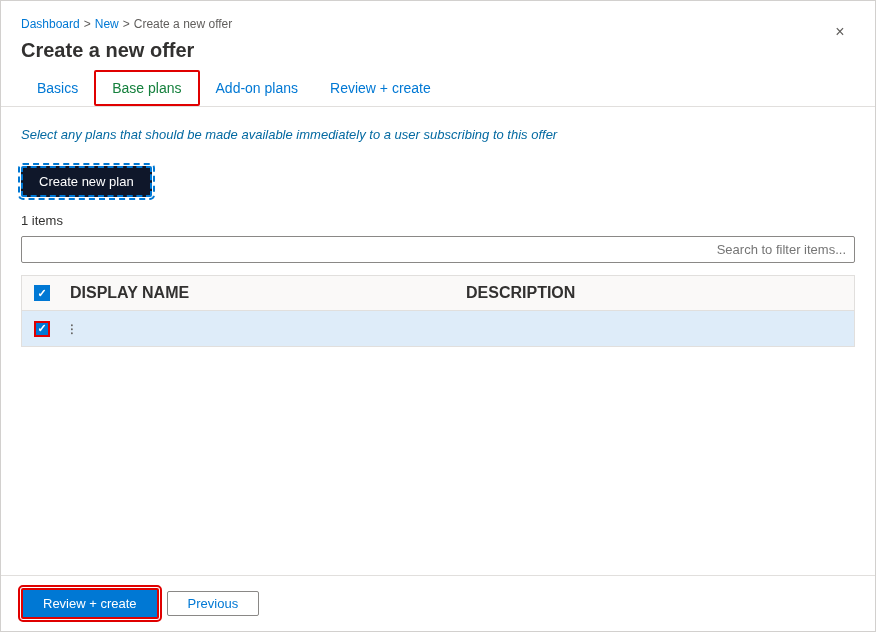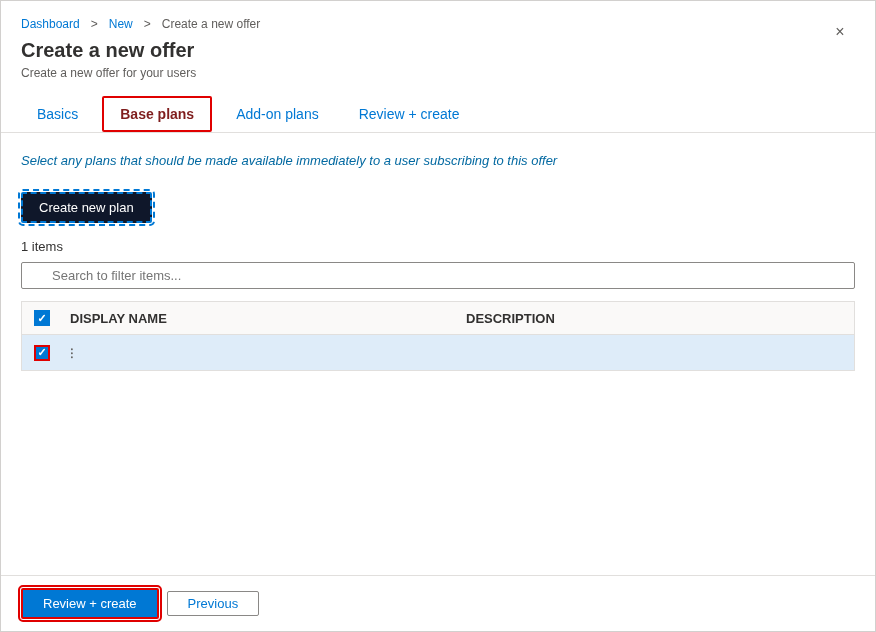--- a/index.html
+++ b/index.html
@@ -24,21 +24,21 @@
     }
     
     .panel-header {
       padding: 16px 20px 0 20px;
       border-bottom: 1px solid #e1dfdd;
       flex-shrink: 0;
     }
     .breadcrumb {
       display: flex;
       align-items: center;
-      gap: 11px;
+      gap: 4px;
       font-size: 12px;
       color: #0078d4;
       margin-bottom: 8px;
     }
     .breadcrumb-separator {
       color: #605e5c;
     }
     .breadcrumb-current {
       color: #605e5c;
     }
@@ -67,36 +67,36 @@
       font-size: 16px;
       color: #605e5c;
       display: flex;
       align-items: center;
       justify-content: center;
       flex-shrink: 0;
     }
     
     .tabs {
       display: flex;
-      gap: 8px;
+      gap: 0;
       margin-top: 4px;
     }
     .tab {
       padding: 8px 16px;
       font-size: 14px;
       color: #0078d4;
       cursor: pointer;
       border: none;
       background: none;
       position: relative;
       white-space: nowrap;
     }
     .tab.active {
-      color: #7f1d1d;
-      font-weight: 700;
+      color: #15803d;
+      font-weight: 400;
       border: 2px solid #e00000;
       border-radius: 2px;
     }
     .tab.active::after {
       display: none;
     }
     
     .panel-content {
       flex: 1;
       padding: 20px 20px 0 20px;
@@ -129,20 +129,21 @@
     .search-box {
       width: 100%;
       border: 1px solid #8a8886;
       padding: 5px 8px 5px 30px;
       font-size: 13px;
       color: #323130;
       border-radius: 2px;
       background: #fff;
       margin-bottom: 0;
       position: relative;
+      text-align: right;
     }
     .search-container {
       position: relative;
       margin-bottom: 12px;
     }
     .search-icon-inline {
       position: absolute;
       left: 8px;
       top: 50%;
       transform: translateY(-50%);
@@ -156,21 +157,21 @@
     }
     .table-header {
       display: grid;
       grid-template-columns: 40px 1fr 1fr;
       background: #faf9f8;
       border-bottom: 1px solid #e1dfdd;
       padding: 8px 0;
       align-items: center;
     }
     .table-header-cell {
-      font-size: 13px;
+      font-size: 16px;
       font-weight: 600;
       color: #323130;
       text-transform: uppercase;
       padding: 0 8px;
     }
     .checkbox-cell {
       display: flex;
       align-items: center;
       justify-content: center;
     }
@@ -272,21 +273,20 @@
     <div class="title-row">
       <div>
         <div class="breadcrumb">
           <a class="breadcrumb-link">Dashboard</a>
           <span class="breadcrumb-separator">&gt;</span>
           <a class="breadcrumb-link">New</a>
           <span class="breadcrumb-separator">&gt;</span>
           <span class="breadcrumb-current">Create a new offer</span>
         </div>
         <div class="panel-title">Create a new offer</div>
-        <div class="panel-subtitle">Create a new offer for your users</div>
       </div>
       <button class="close-btn">×</button>
     </div>
 
     <div class="tabs">
       <button class="tab">Basics</button>
       <button class="tab active">Base plans</button>
       <button class="tab">Add-on plans</button>
       <button class="tab">Review + create</button>
     </div>

